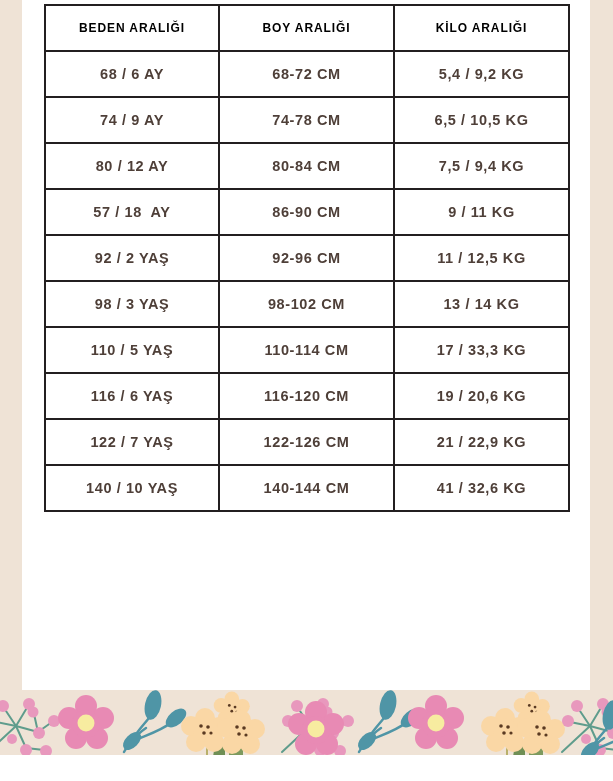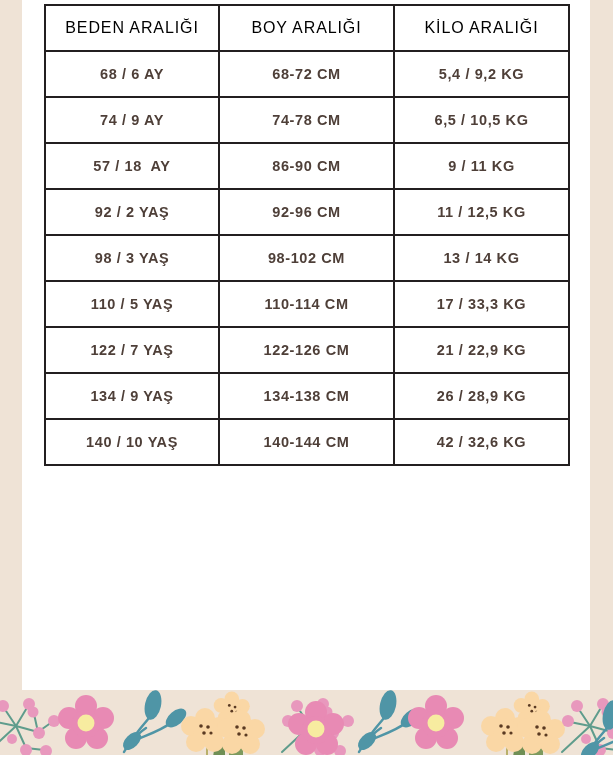--- a/index.html
+++ b/index.html
@@ -48,22 +48,22 @@
     border: 2px solid #231f20;
     height: 44px;
     text-align: center;
     vertical-align: middle;
     padding: 0;
     background: #ffffff;
     white-space: pre;
   }
   #size-table th {
     color: #000000;
-    font-size: 16px;
-    font-weight: normal;
+    font-size: 12px;
+    font-weight: bold;
     letter-spacing: 0.9px;
   }
   #size-table td {
     color: #4e3f38;
     font-size: 14.5px;
     font-weight: bold;
     letter-spacing: 0.6px;
     margin-top: 48px;
   }
   #size-table col.c1 { width: 174px; }
@@ -115,53 +115,58 @@
             <td>68 / 6 AY</td>
             <td>68-72 CM</td>
             <td>5,4 / 9,2 KG</td>
           </tr>
           <tr>
             <td>74 / 9 AY</td>
             <td>74-78 CM</td>
             <td>6,5 / 10,5 KG</td>
           </tr>
           <tr>
+            <td>80 / 12 AY</td>
+            <td>80-84 CM</td>
+            <td>7,5 / 9,4 KG</td>
+          </tr>
+          <tr>
             <td>57 / 18  AY</td>
             <td>86-90 CM</td>
             <td>9 / 11 KG</td>
           </tr>
           <tr>
             <td>92 / 2 YAŞ</td>
             <td>92-96 CM</td>
             <td>11 / 12,5 KG</td>
           </tr>
           <tr>
             <td>98 / 3 YAŞ</td>
             <td>98-102 CM</td>
             <td>13 / 14 KG</td>
           </tr>
           <tr>
             <td>110 / 5 YAŞ</td>
             <td>110-114 CM</td>
             <td>17 / 33,3 KG</td>
           </tr>
           <tr>
+            <td>116 / 6 YAŞ</td>
+            <td>116-120 CM</td>
+            <td>19 / 20,6 KG</td>
+          </tr>
+          <tr>
             <td>122 / 7 YAŞ</td>
             <td>122-126 CM</td>
             <td>21 / 22,9 KG</td>
           </tr>
           <tr>
-            <td>134 / 9 YAŞ</td>
-            <td>134-138 CM</td>
-            <td>26 / 28,9 KG</td>
-          </tr>
-          <tr>
             <td>140 / 10 YAŞ</td>
             <td>140-144 CM</td>
-            <td>42 / 32,6 KG</td>
+            <td>41 / 32,6 KG</td>
           </tr>
         </tbody>
     </table>
   </div>
 
   <div id="floral-band">
     <svg width="613" height="65" viewBox="0 0 613 65" xmlns="http://www.w3.org/2000/svg">
       <rect x="0" y="0" width="613" height="65" fill="#efe3d6"></rect>
 
       <defs>

